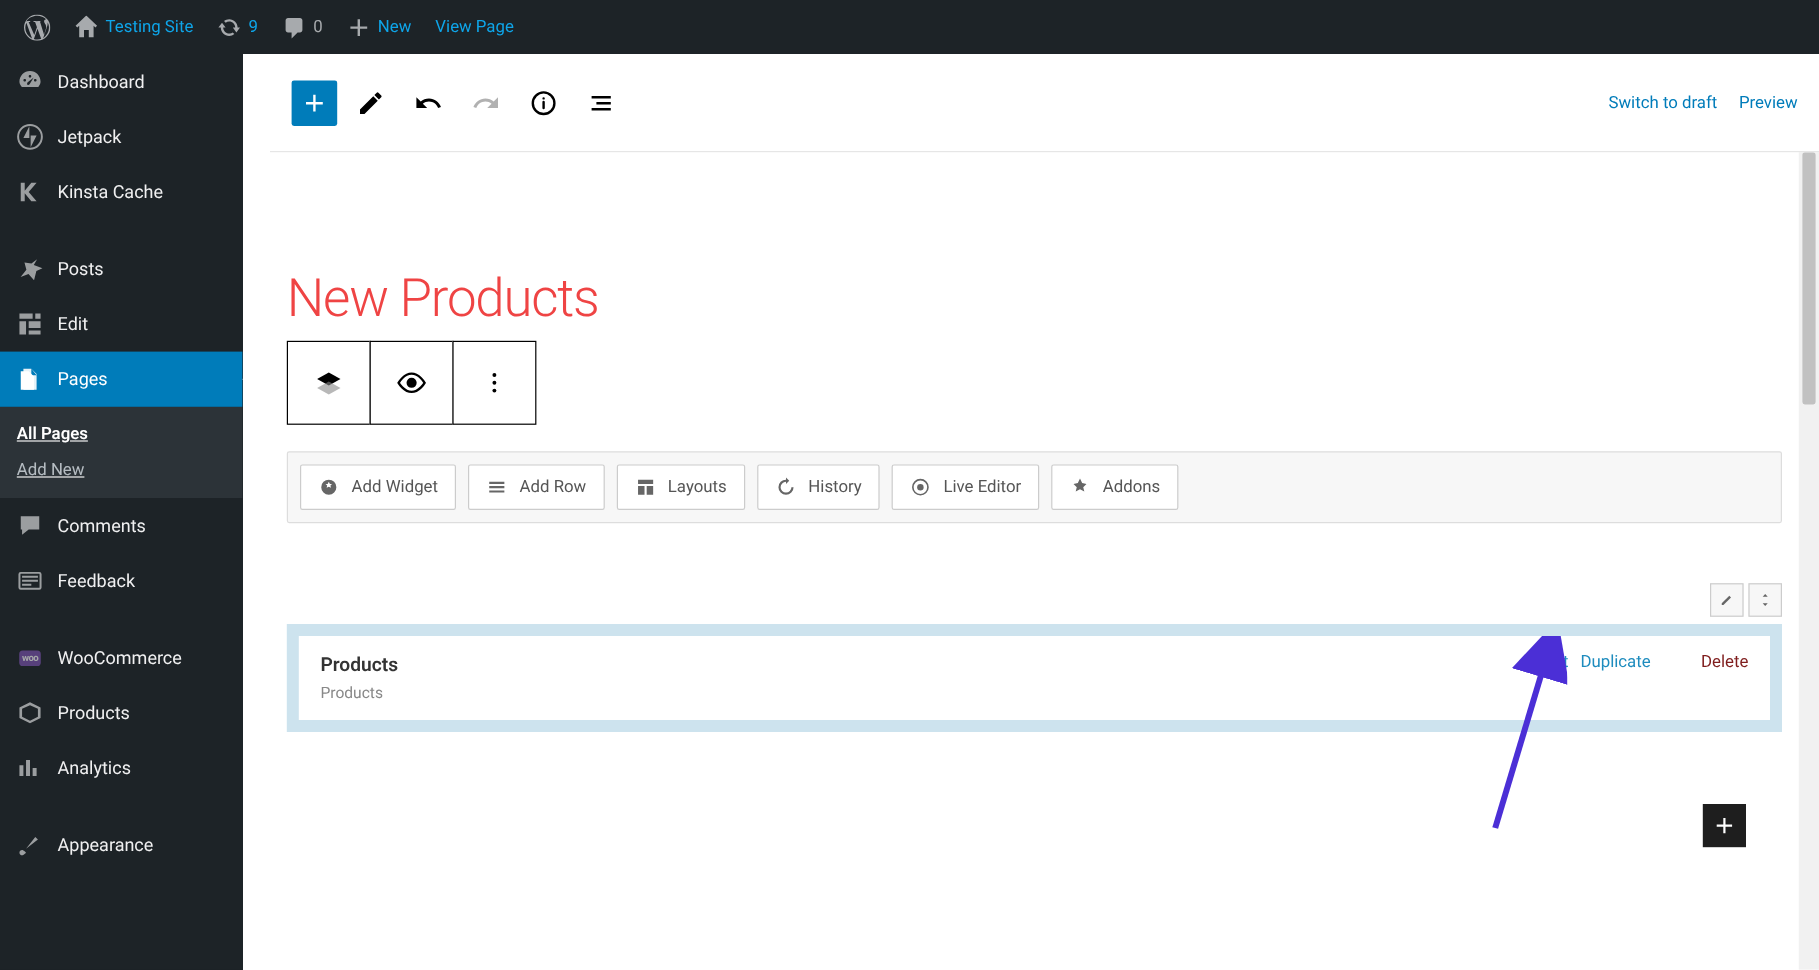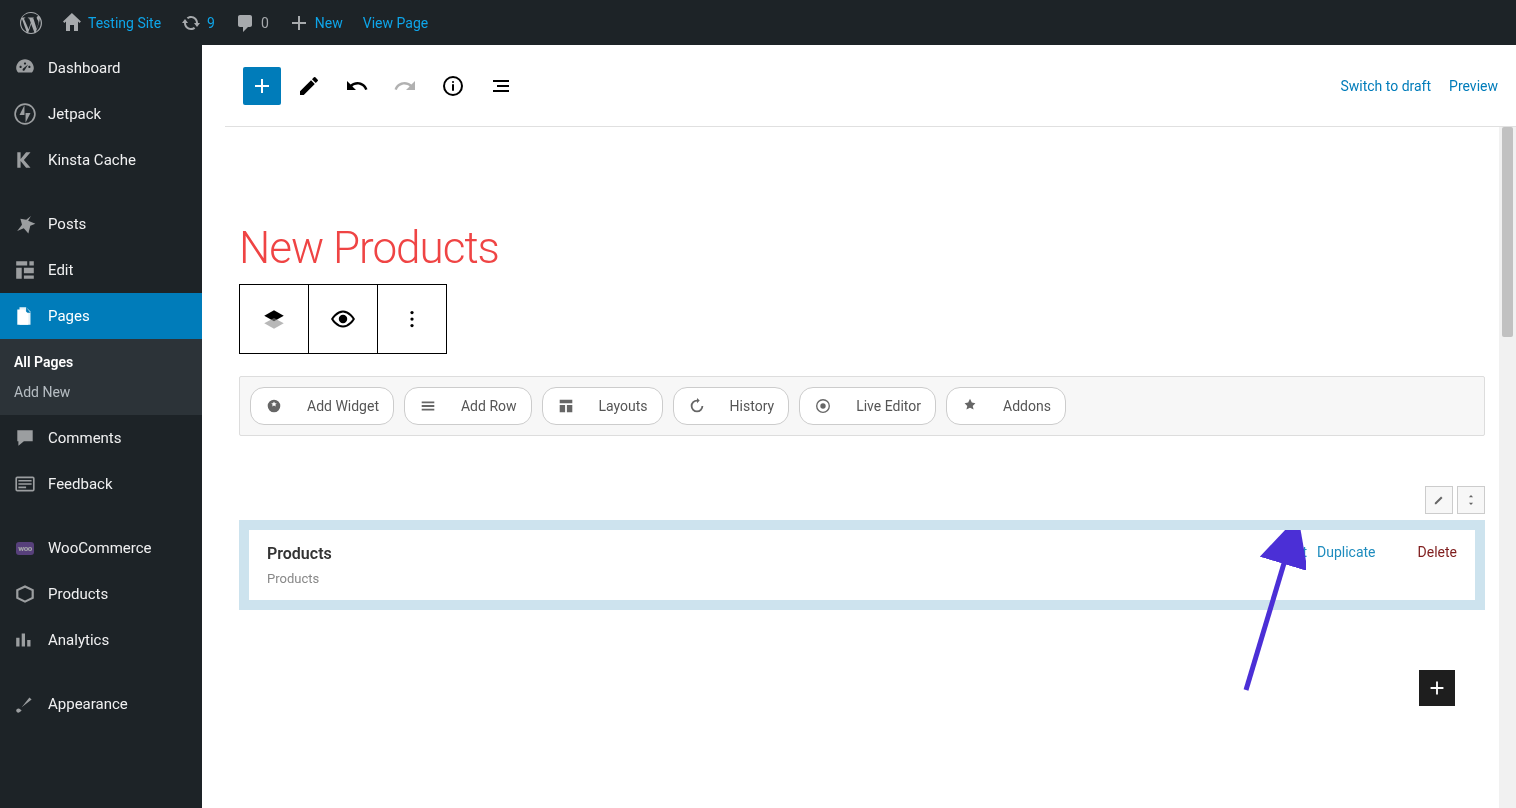--- a/index.html
+++ b/index.html
@@ -12,21 +12,21 @@
 .admin-bar .ab-label { color: #0ea5e9; }
 .wp-logo svg { width: 22px; height: 22px; }
 
 
 .sidebar { position: absolute; top: 45px; left: 0; width: 202px; height: calc(100% - 45px); background: #1d2327; color: #f0f0f1; overflow-y: auto; }
 .menu-item { display: flex; align-items: center; padding: 10px 12px; font-size: 15px; cursor: pointer; color: #f0f0f1; position: relative; }
 .menu-item .menu-icon { width: 26px; height: 26px; margin-right: 10px; display: flex; align-items: center; justify-content: center; opacity: 0.6; }
 .menu-item.current { background: #007cba; color: #fff; }
 .menu-item.current .menu-icon { opacity: 1; }
 .menu-item.current::after { content: ""; position: absolute; right: -10px; top: 50%; transform: translateY(-50%); border: 10px solid transparent; border-right-color: #fff; }
-.sub-menu { background: #2c3338; padding: 8px 0; }
+.sub-menu { background: #2c3338; padding: 8px 0; text-decoration: underline; }
 .sub-item { padding: 7px 14px; font-size: 14px; cursor: pointer; color: rgba(240,246,252,.7); }
 .sub-item.current { color: #fff; font-weight: 600; }
 .separator { height: 18px; }
 
 
 .editor-top { position: absolute; top: 45px; left: 225px; right: 0; height: 82px; background: #fff; border-bottom: 1px solid #e0e0e0; display: flex; align-items: center; padding: 0 18px; justify-content: space-between; }
 .editor-left-tools { display: flex; align-items: center; gap: 8px; }
 .tool-btn { width: 40px; height: 40px; display: flex; align-items: center; justify-content: center; cursor: pointer; border-radius: 2px; }
 .tool-btn.primary { background: #007cba; color: #fff; width: 38px; height: 38px; }
 .tool-btn svg { width: 24px; height: 24px; }
@@ -36,21 +36,21 @@
 
 .main { position: absolute; top: 127px; left: 225px; right: 17px; bottom: 0; background: #fff; overflow-y: auto; padding: 0 0 40px 0; }
 .page-title { font-size: 44px; font-weight: 300; color: #ef4444; margin: 95px 0 10px 14px; letter-spacing: -1px; }
 
 .block-controls { display: flex; margin-left: 14px; margin-top: 4px; }
 .block-btn { width: 70px; height: 70px; border: 1px solid #000; display: flex; align-items: center; justify-content: center; cursor: pointer; background: #fff; margin-left: -1px; }
 .block-btn:first-child { margin-left: 0; }
 .block-btn svg { width: 26px; height: 26px; }
 
 .builder-toolbar { background: #f7f7f7; border: 1px solid #ddd; border-radius: 2px; padding: 10px; margin: 22px 14px 0 14px; display: flex; gap: 10px; }
-.builder-btn { background: #fff; border: 1px solid #ccc; border-radius: 14px; padding: 9px 14px; display: flex; align-items: center; gap: 24px; font-size: 14px; color: #555; cursor: pointer; }
+.builder-btn { background: #fff; border: 1px solid #ccc; border-radius: 2px; padding: 9px 14px; display: flex; align-items: center; gap: 10px; font-size: 14px; color: #555; cursor: pointer; }
 .builder-btn svg { width: 18px; height: 18px; fill: #666; }
 
 .row-tools { display: flex; justify-content: flex-end; gap: 4px; margin: 50px 14px 6px 14px; }
 .row-tool-btn { width: 28px; height: 28px; border: 1px solid #ccc; background: #f7f7f7; display: flex; align-items: center; justify-content: center; cursor: pointer; }
 .row-tool-btn svg { width: 14px; height: 14px; fill: #666; }
 
 .builder-row { background: #cde3ee; padding: 10px; margin: 0 14px; }
 .widget-item { background: #fff; padding: 14px 18px; display: flex; justify-content: space-between; align-items: flex-start; }
 .widget-left .w-title { font-size: 16px; font-weight: 600; color: #333; margin-bottom: 8px; }
 .widget-left .w-sub { font-size: 13px; color: #888; }

